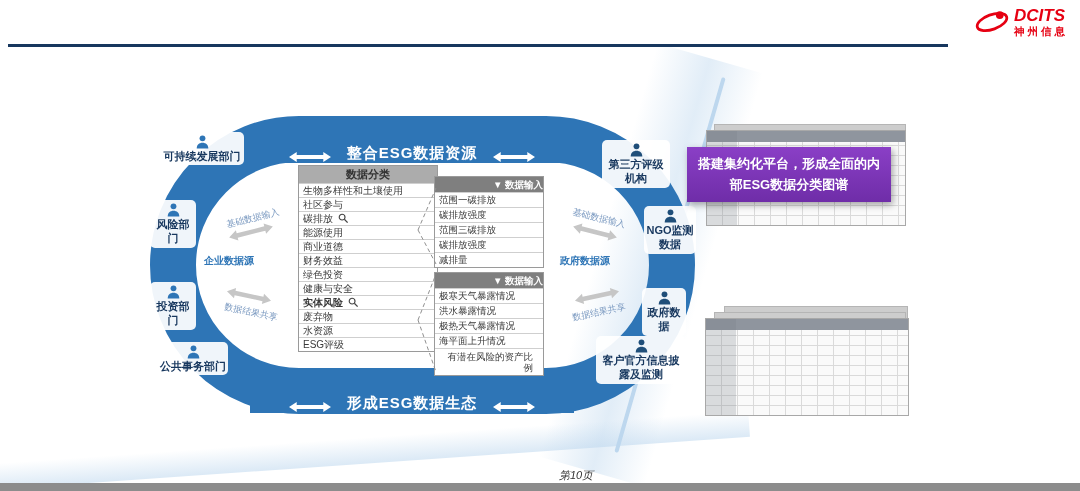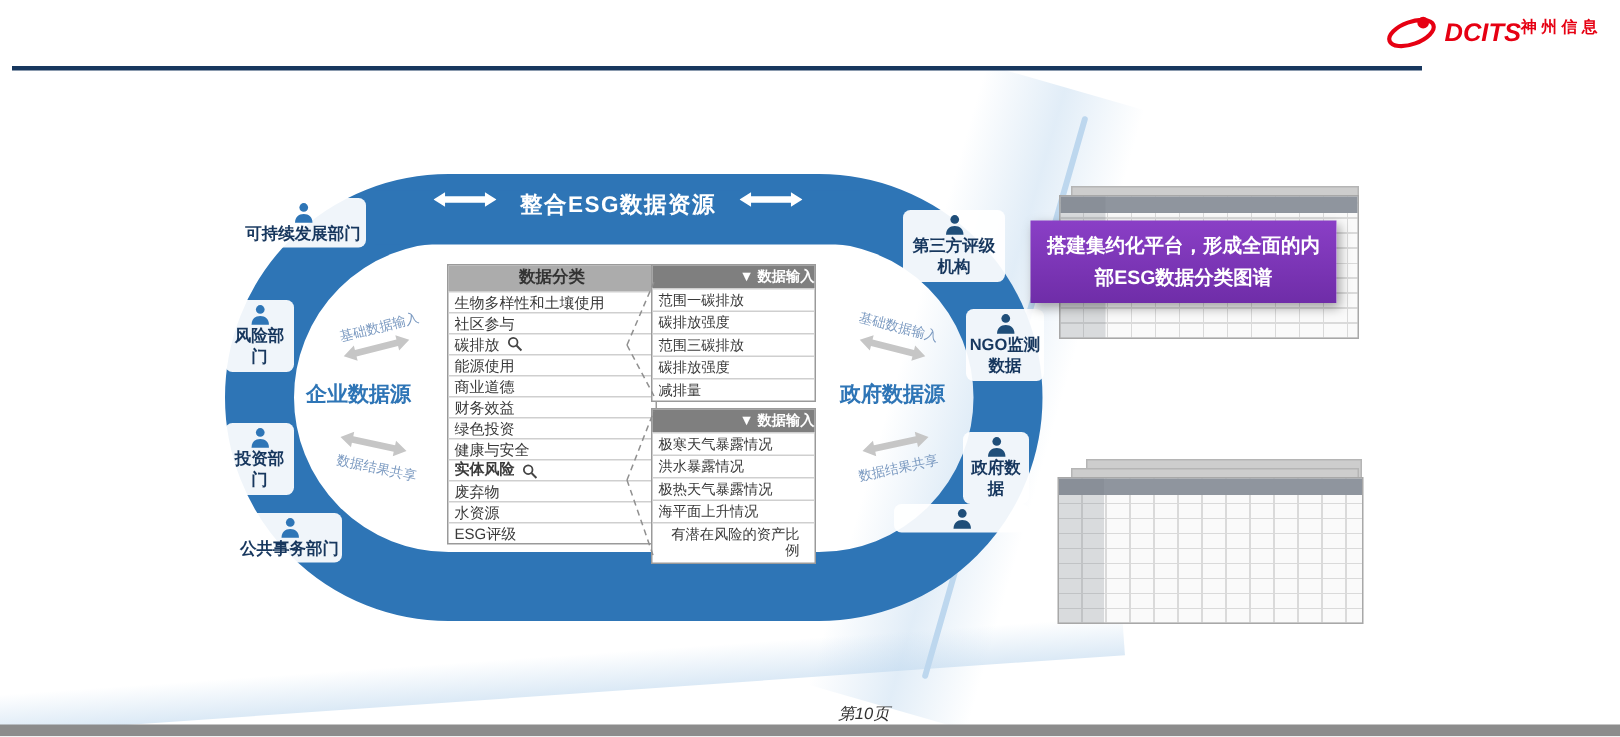--- a/index.html
+++ b/index.html
@@ -13,54 +13,54 @@
   .swoosh-line { position:absolute; left:668px; top:70px; width:4px; height:390px; transform:rotate(16deg);
     background:#BDD7EE; border-radius:2px; z-index:1; }
   .swoosh-bottom { position:absolute; left:-30px; top:438px; width:780px; height:26px; transform:rotate(-4deg);
     background:linear-gradient(180deg, rgba(189,215,238,0), rgba(189,215,238,.55)); z-index:1; }
 
   
   .title { position:absolute; left:10px; top:11px; font-size:21px; font-weight:bold; color:#17375E; z-index:5; }
   .rule { position:absolute; left:8px; top:44px; width:940px; height:3px; background:#17375E; z-index:5; }
   .logo { position:absolute; right:12px; top:7px; display:flex; align-items:center; gap:3px; z-index:5; }
   .logo-mark { width:38px; height:30px; }
-  .logo-col { display:flex; line-height:1.1; }
+  .logo-col { display:flex; flex-direction:column; line-height:1.1; }
   .logo-brand { color:#E60012; font-weight:bold; font-style:italic; font-size:17px; }
   .logo-name { color:#E60012; font-size:10.5px; font-weight:bold; letter-spacing:3px; }
 
   
   .ring { position:absolute; left:150px; top:116px; width:545px; height:298px; border:46px solid #2E75B6;
     border-radius:149px; z-index:2; }
-  .banner { position:absolute; display:flex; align-items:flex-start; justify-content:center; gap:16px;
+  .banner { position:absolute; display:flex; align-items:flex-end; justify-content:center; gap:16px;
     background:#2E75B6; color:#fff; font-weight:bold; font-size:15px; z-index:3; letter-spacing:1px; }
   .banner-top { left:250px; top:127px; width:324px; height:36px; }
   .banner-bottom { left:250px; top:377px; width:324px; height:36px; }
   .arrow-white { width:42px; height:12px; }
 
   
   .node { position:absolute; z-index:4; display:flex; flex-direction:column; align-items:center;
     background:rgba(255,255,255,.93); border-radius:5px; padding:2px; }
   .person { width:15px; height:15px; }
   .person.blue { fill:#2E75B6; } .person.navy { fill:#1F4E79; }
   .node-label { color:#17375E; font-weight:bold; font-size:11px; line-height:1.3; text-align:center; }
 
   
-  .source-label { position:absolute; z-index:3; color:#2E75B6; font-weight:bold; font-size:14px; white-space:nowrap; }
+  .source-label { position:absolute; z-index:3; color:#2E75B6; font-weight:bold; font-size:10px; white-space:nowrap; }
   .arrow-gray { position:absolute; z-index:3; width:58px; height:12px; }
   .flow-label { position:absolute; z-index:3; font-size:9px; color:#7A99C0; white-space:nowrap; }
 
   
   .tbl { position:absolute; z-index:3; background:#fff; border:1px solid #9A9A9A; }
-  .tbl-class { left:298px; top:176px; width:140px; }
+  .tbl-class { left:298px; top:165px; width:140px; }
   .tbl-class .tbl-head { height:17px; line-height:17px; background:#ACACAC; color:#333; font-size:11px;
     font-weight:bold; text-align:center; }
   .tbl-class .tbl-row { height:14px; font-size:10px; }
   .tbl-row { display:flex; align-items:center; gap:5px; color:#3A3A3A; padding-left:4px;
     border-top:1px solid #CFCFCF; white-space:nowrap; }
-  .tbl-row.bold { font-weight:bold;align-items:flex-end; }
+  .tbl-row.bold { font-weight:bold; }
   .mag { width:11px; height:11px; flex:0 0 auto; }
   .tbl-input { width:110px;text-align:right; }
   .tbl-input .tbl-head { height:15px; line-height:15px; background:#7F7F7F; color:#fff; font-size:9.5px;
     font-weight:bold; padding-left:4px; }
   .tbl-input .tbl-row { height:15px; font-size:9.5px; }
   .tbl-input1 { left:434px; top:176px; }
   .tbl-input2 { left:434px; top:272px; }
   .tbl-row.wrap { height:auto; line-height:11px; padding:2px 10px 2px 4px; white-space:normal; }
   .connectors { position:absolute; left:296px; top:174px; z-index:3; }
 
@@ -105,20 +105,29 @@
 
   <div class="banner banner-top">
     <svg class="arrow-white" viewBox="0 0 60 16">
         <path d="M0 8 L11 1 V5 H49 V1 L60 8 L49 15 V11 H11 V15 Z" fill="#FFFFFF"></path>
       </svg>
     <span>整合ESG数据资源</span>
     <svg class="arrow-white" viewBox="0 0 60 16">
         <path d="M0 8 L11 1 V5 H49 V1 L60 8 L49 15 V11 H11 V15 Z" fill="#FFFFFF"></path>
       </svg>
   </div>
+  <div class="banner banner-bottom">
+    <svg class="arrow-white" viewBox="0 0 60 16">
+        <path d="M0 8 L11 1 V5 H49 V1 L60 8 L49 15 V11 H11 V15 Z" fill="#FFFFFF"></path>
+      </svg>
+    <span>形成ESG数据生态</span>
+    <svg class="arrow-white" viewBox="0 0 60 16">
+        <path d="M0 8 L11 1 V5 H49 V1 L60 8 L49 15 V11 H11 V15 Z" fill="#FFFFFF"></path>
+      </svg>
+  </div>
 
   <div class="node" style="left:160px;top:132px;width:84px">
     <svg class="person blue" viewBox="0 0 16 16">
         <circle cx="8" cy="4.6" r="3.1"></circle>
         <path d="M1.8 15.4 C1.8 11.4 4.4 9.2 8 9.2 C11.6 9.2 14.2 11.4 14.2 15.4 Z"></path>
       </svg>
     <span class="node-label">可持续发展部门</span>
   </div>
   <div class="node" style="left:150px;top:200px;width:46px">
     <svg class="person blue" viewBox="0 0 16 16">
@@ -161,20 +170,21 @@
         <circle cx="8" cy="4.6" r="3.1"></circle>
         <path d="M1.8 15.4 C1.8 11.4 4.4 9.2 8 9.2 C11.6 9.2 14.2 11.4 14.2 15.4 Z"></path>
       </svg>
     <span class="node-label">政府数据</span>
   </div>
   <div class="node" style="left:596px;top:336px;width:90px">
     <svg class="person navy" viewBox="0 0 16 16">
         <circle cx="8" cy="4.6" r="3.1"></circle>
         <path d="M1.8 15.4 C1.8 11.4 4.4 9.2 8 9.2 C11.6 9.2 14.2 11.4 14.2 15.4 Z"></path>
       </svg>
+    <span class="node-label">客户官方信息披露及监测</span>
   </div>
 
   <div class="source-label" style="left:204px;top:254px">企业数据源</div>
   <div class="flow-label" style="left:226px;top:212px;transform:rotate(-14deg)">基础数据输入</div>
   <svg class="arrow-gray" style="left:222px;top:226px;transform:rotate(-14deg)" viewBox="0 0 60 16">
       <path d="M0 8 L11 1 V5 H49 V1 L60 8 L49 15 V11 H11 V15 Z" fill="#C6C6C6"></path>
     </svg>
   <svg class="arrow-gray" style="left:220px;top:290px;transform:rotate(12deg)" viewBox="0 0 60 16">
       <path d="M0 8 L11 1 V5 H49 V1 L60 8 L49 15 V11 H11 V15 Z" fill="#C6C6C6"></path>
     </svg>

